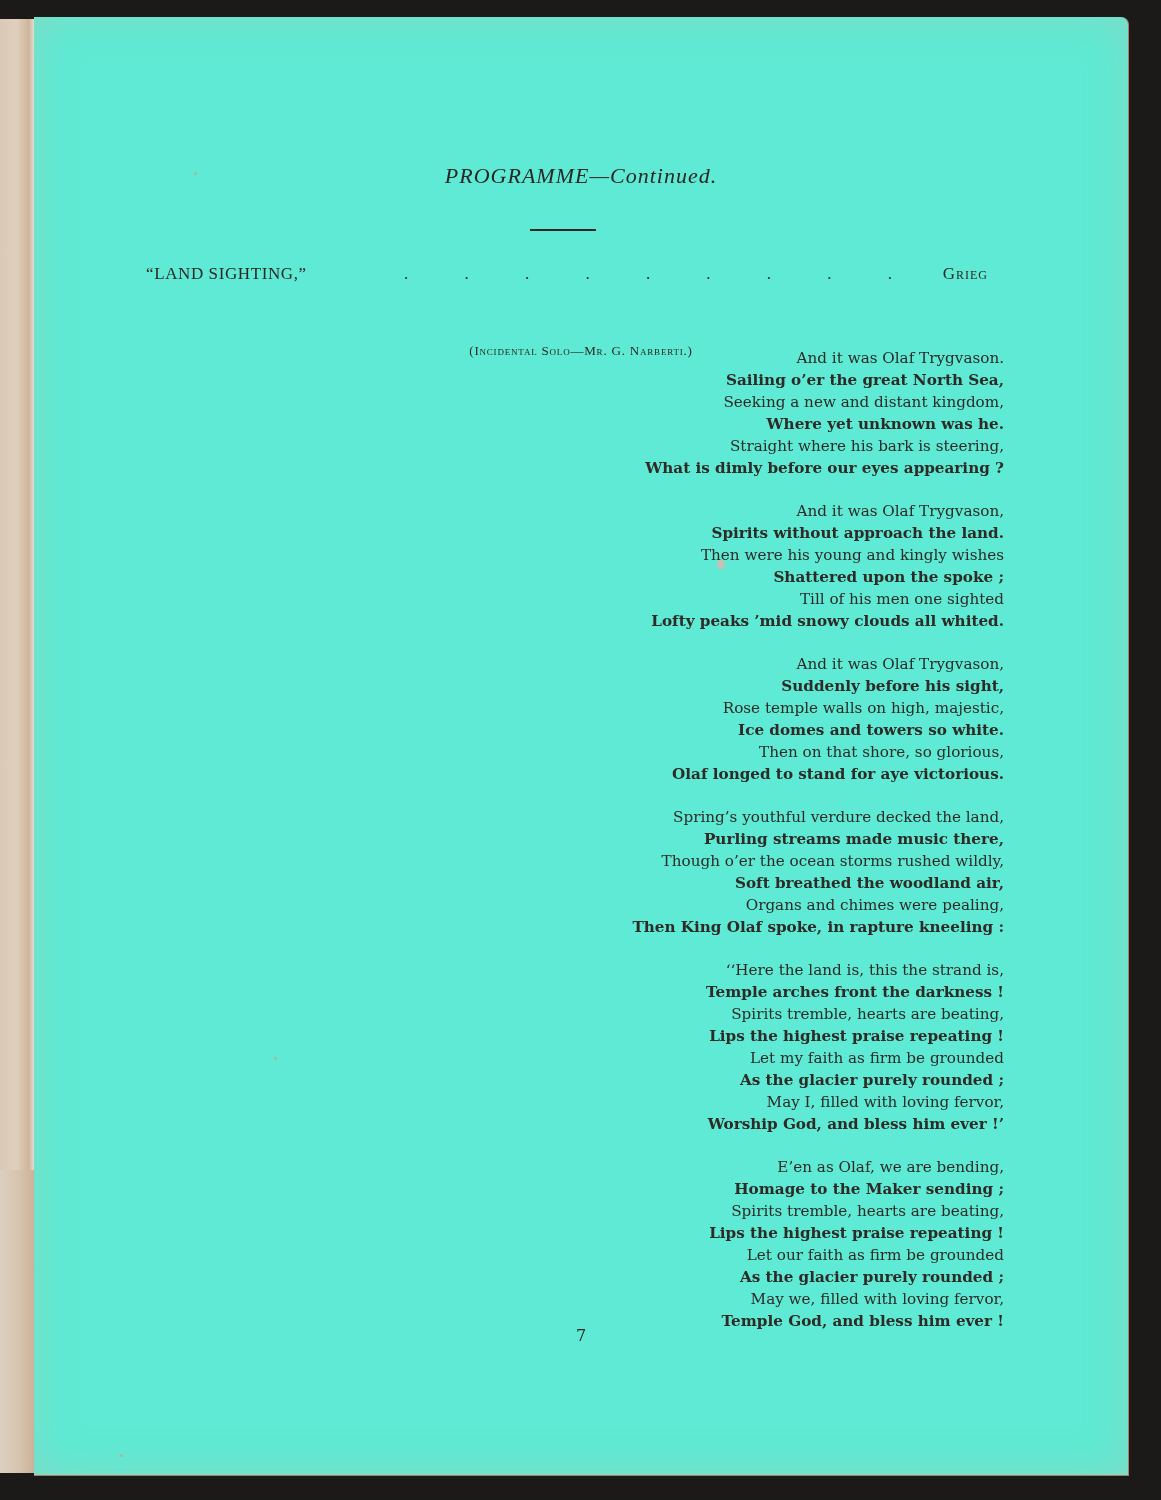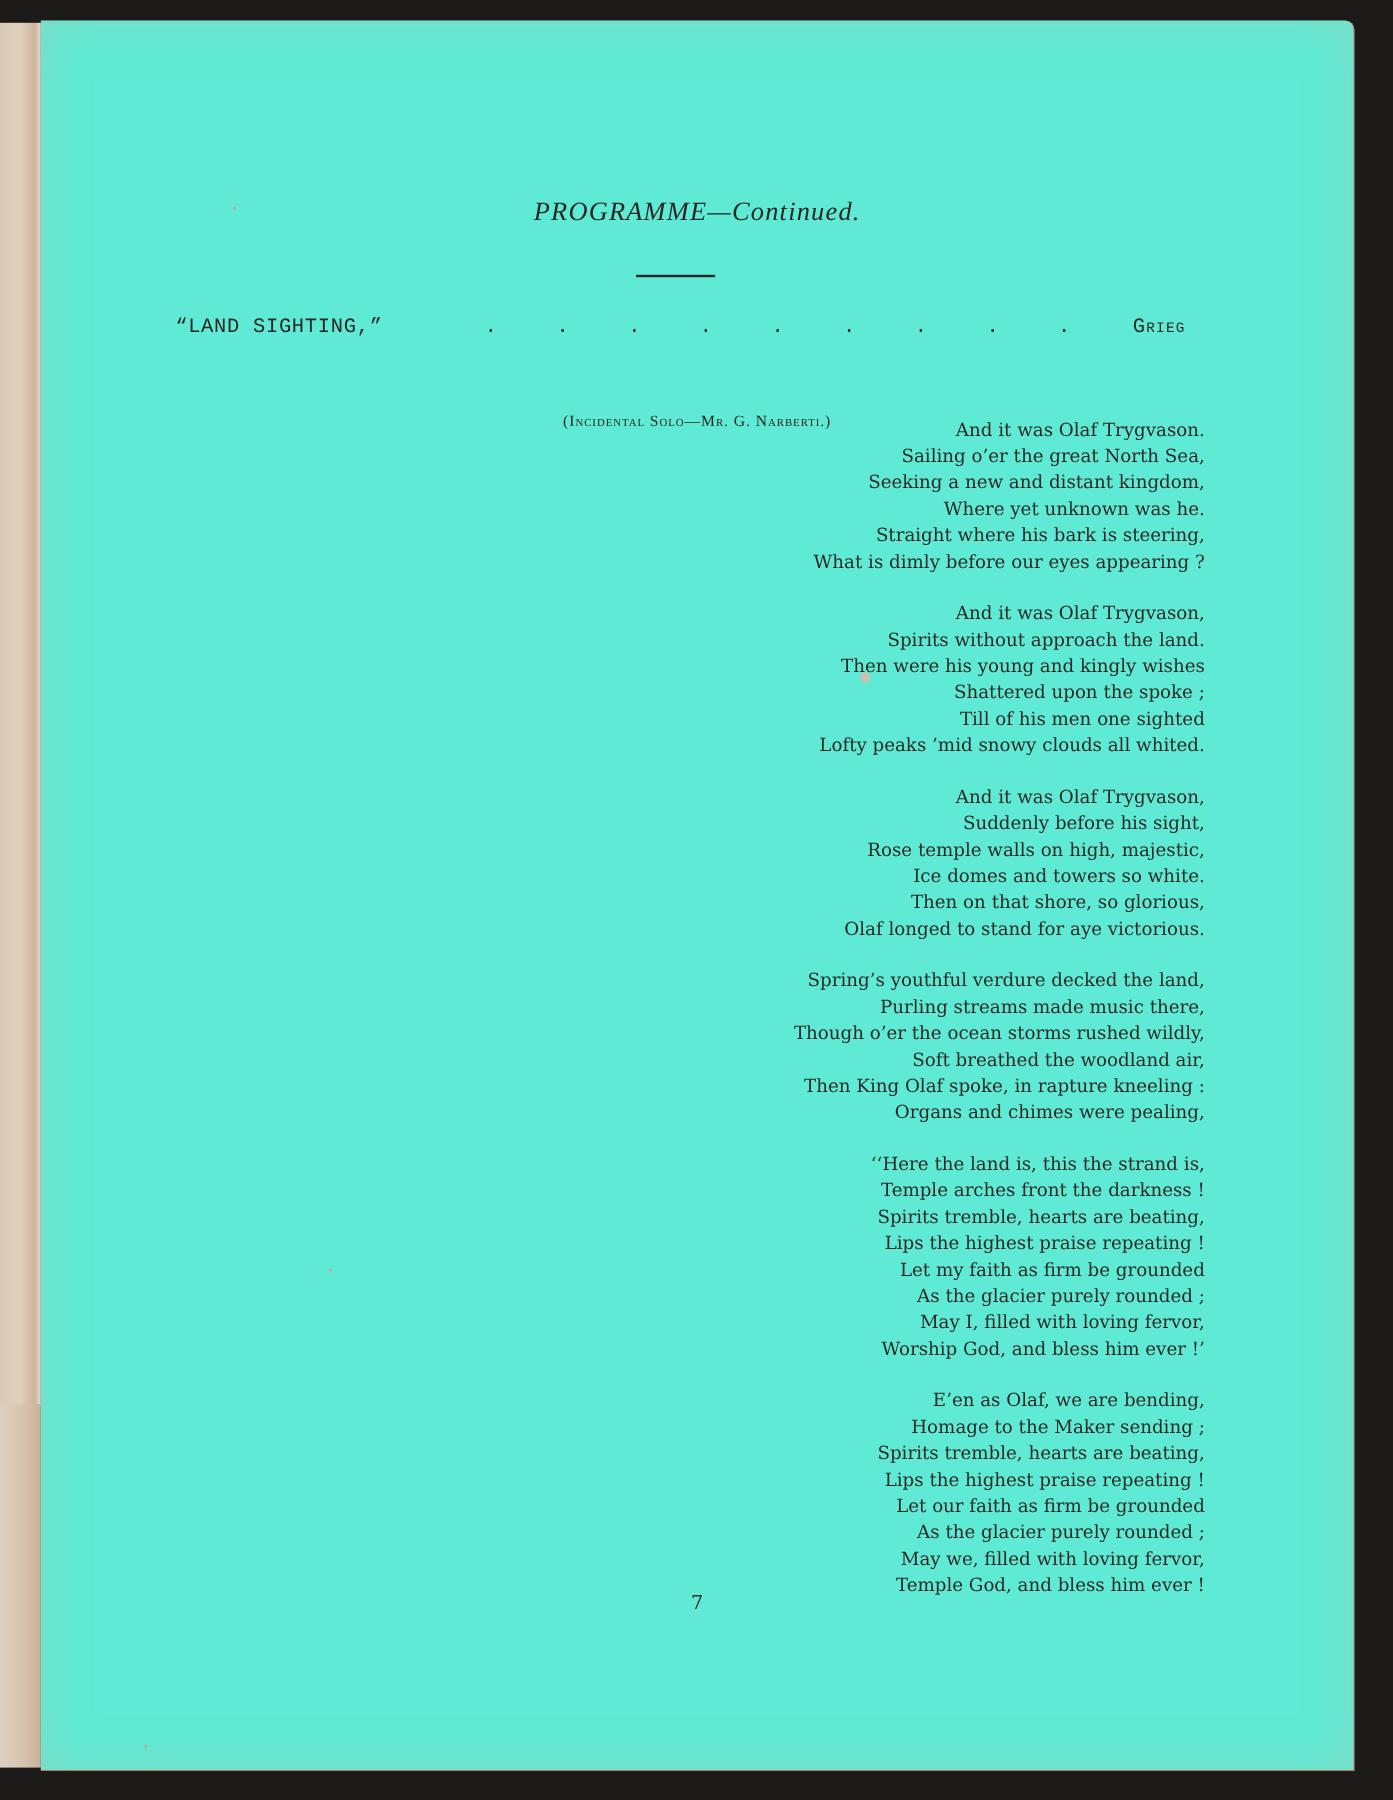--- a/index.html
+++ b/index.html
@@ -30,21 +30,21 @@
     text-align: center;
     font-family: "Liberation Serif", serif;
     font-style: italic; font-size: 22px; color: #2b2724; letter-spacing: 1px;
   }
   .rule {
     position: absolute; left: 496px; top: 212px; width: 66px; height: 2px;
     background: #2b2724;
   }
   .title-row {
     position: absolute; left: 112px; top: 247px; width: 830px; height: 24px;
-    font-family: Liberation Mono, monospace; font-size: 17px; color: #2b2724;
+    font-family: Liberation Serif, serif; font-size: 17px; color: #2b2724;
   }
   .title-row .title { position: absolute; left: 0; top: 0; letter-spacing: 0.6px; }
   .title-row .leaders {
     position: absolute; left: 252px; top: 0; width: 500px;
     display: flex; justify-content: space-between; padding: 0 6px; box-sizing: border-box;
   }
   .title-row .composer {
     position: absolute; right: -12px; top: 0; font-variant: small-caps; letter-spacing: 1px;
   }
   .subtitle {
@@ -52,21 +52,21 @@
     font-family: "Liberation Serif", serif; font-size: 13px; color: #2b2724;
     font-variant: small-caps; letter-spacing: 0.8px; margin-top: 40px;
   }
   .poem {
     position: absolute; left: 330px; top: 330px; width: 640px;
     font-family: "DejaVu Serif", serif; font-size: 15.2px; color: #2e2a26;
     line-height: 22px;
   }
   .stanza { margin: 0 0 21px 0; }
   .line { white-space: nowrap; text-align: right; }
-  .line.indent { padding-left: 17px; }
+  .line.indent { padding-left: 17px; font-weight: bold; }
   .page-number {
     position: absolute; left: 0; top: 1309px; width: 1094px; text-align: center;
     font-family: "DejaVu Serif", serif; font-size: 16px; color: #2e2a26;
   }
   .speck { position: absolute; border-radius: 50%; background: #b8ada0; }
 </style>
 </head>
 <body>
 
 <div class="under-page"></div>
@@ -122,22 +122,22 @@
         <div class="line">Rose temple walls on high, majestic,</div>
         <div class="line indent">Ice domes and towers so white.</div>
         <div class="line">Then on that shore, so glorious,</div>
         <div class="line indent">Olaf longed to stand for aye victorious.</div>
       </div>
       <div class="stanza">
         <div class="line">Spring’s youthful verdure decked the land,</div>
         <div class="line indent">Purling streams made music there,</div>
         <div class="line">Though o’er the ocean storms rushed wildly,</div>
         <div class="line indent">Soft breathed the woodland air,</div>
+        <div class="line">Organs and chimes were pealing,</div>
         <div class="line indent">Then King Olaf spoke, in rapture kneeling :</div>
-        <div class="line">Organs and chimes were pealing,</div>
       </div>
       <div class="stanza">
         <div class="line">‘‘Here the land is, this the strand is,</div>
         <div class="line indent">Temple arches front the darkness !</div>
         <div class="line">Spirits tremble, hearts are beating,</div>
         <div class="line indent">Lips the highest praise repeating !</div>
         <div class="line">Let my faith as firm be grounded</div>
         <div class="line indent">As the glacier purely rounded ;</div>
         <div class="line">May I, filled with loving fervor,</div>
         <div class="line indent">Worship God, and bless him ever !’</div>

